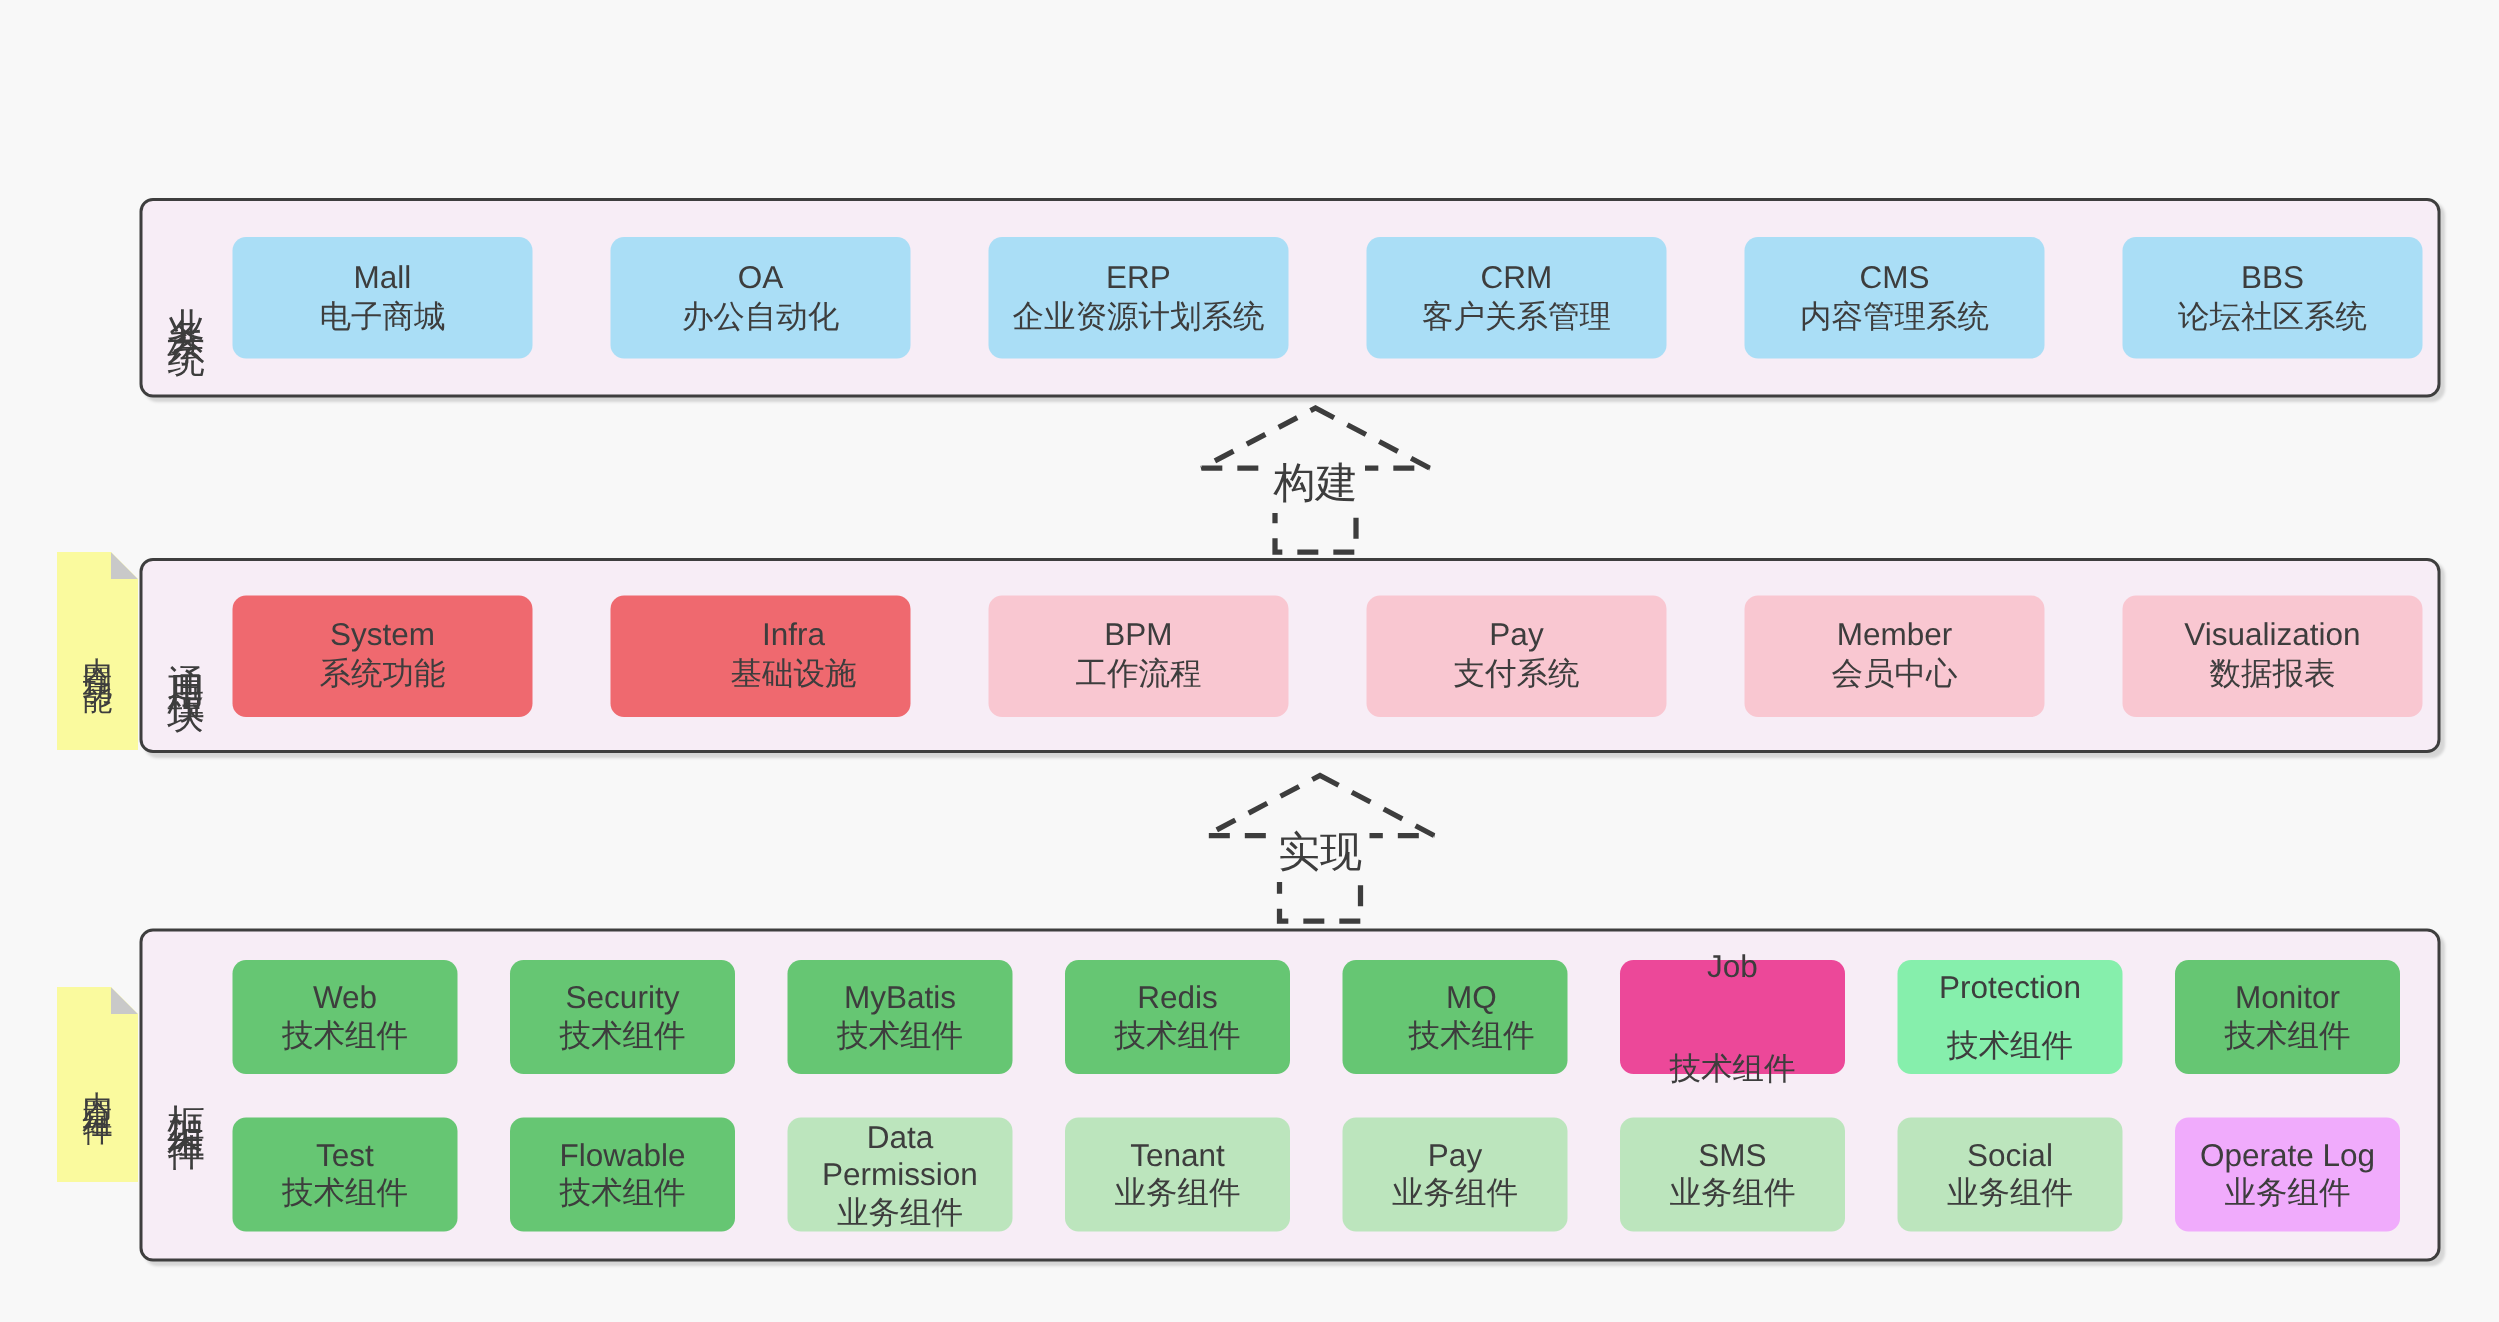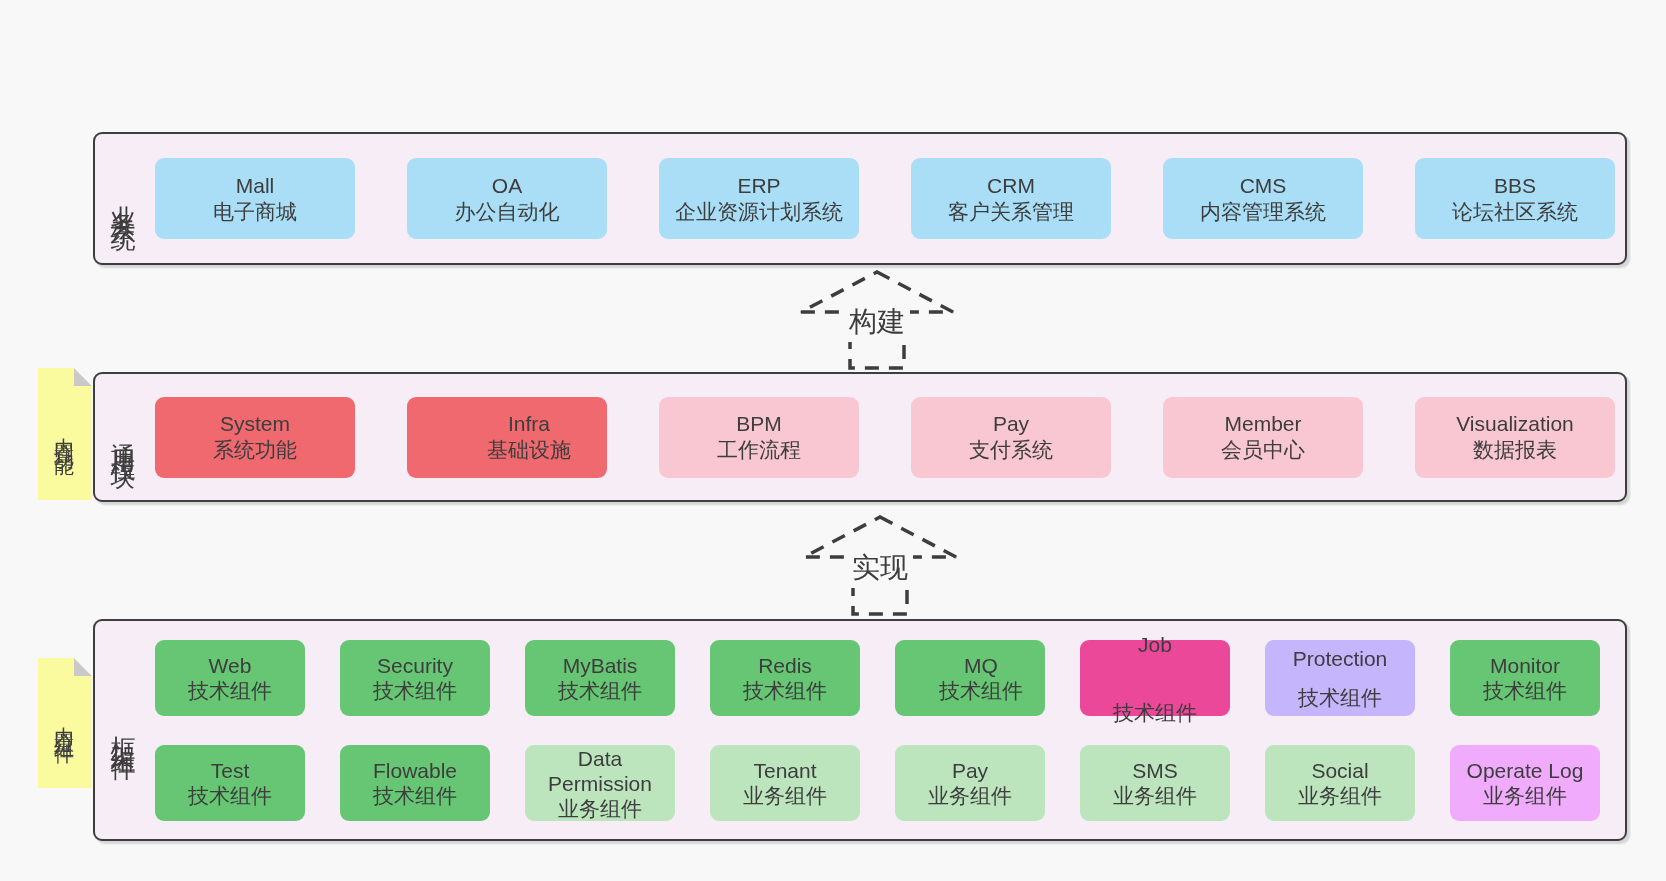--- a/index.html
+++ b/index.html
@@ -190,21 +190,21 @@
         <span>技术组件</span>
       </div>
       <div class="box w150 green" style="background-color: rgb(102, 198, 115); padding-left: 26px;">
         <span>MQ</span>
         <span>技术组件</span>
       </div>
       <div class="box w150 green" style="background-color: #ec4899; gap: 43px;">
         <span>Job</span>
         <span>技术组件</span>
       </div>
-      <div class="box w150 green" style="background-color: #c4b5fd; gap: 14px;">
+      <div class="box w150 green" style="background-color: #86efac; gap: 14px;">
         <span>Protection</span>
         <span>技术组件</span>
       </div>
       <div class="box w150 green" style="background-color: rgb(102, 198, 115);">
         <span>Monitor</span>
         <span>技术组件</span>
       </div>
     </div>
     <div class="row row-2">
       <div class="box w150 green" style="background-color: rgb(102, 198, 115);">

